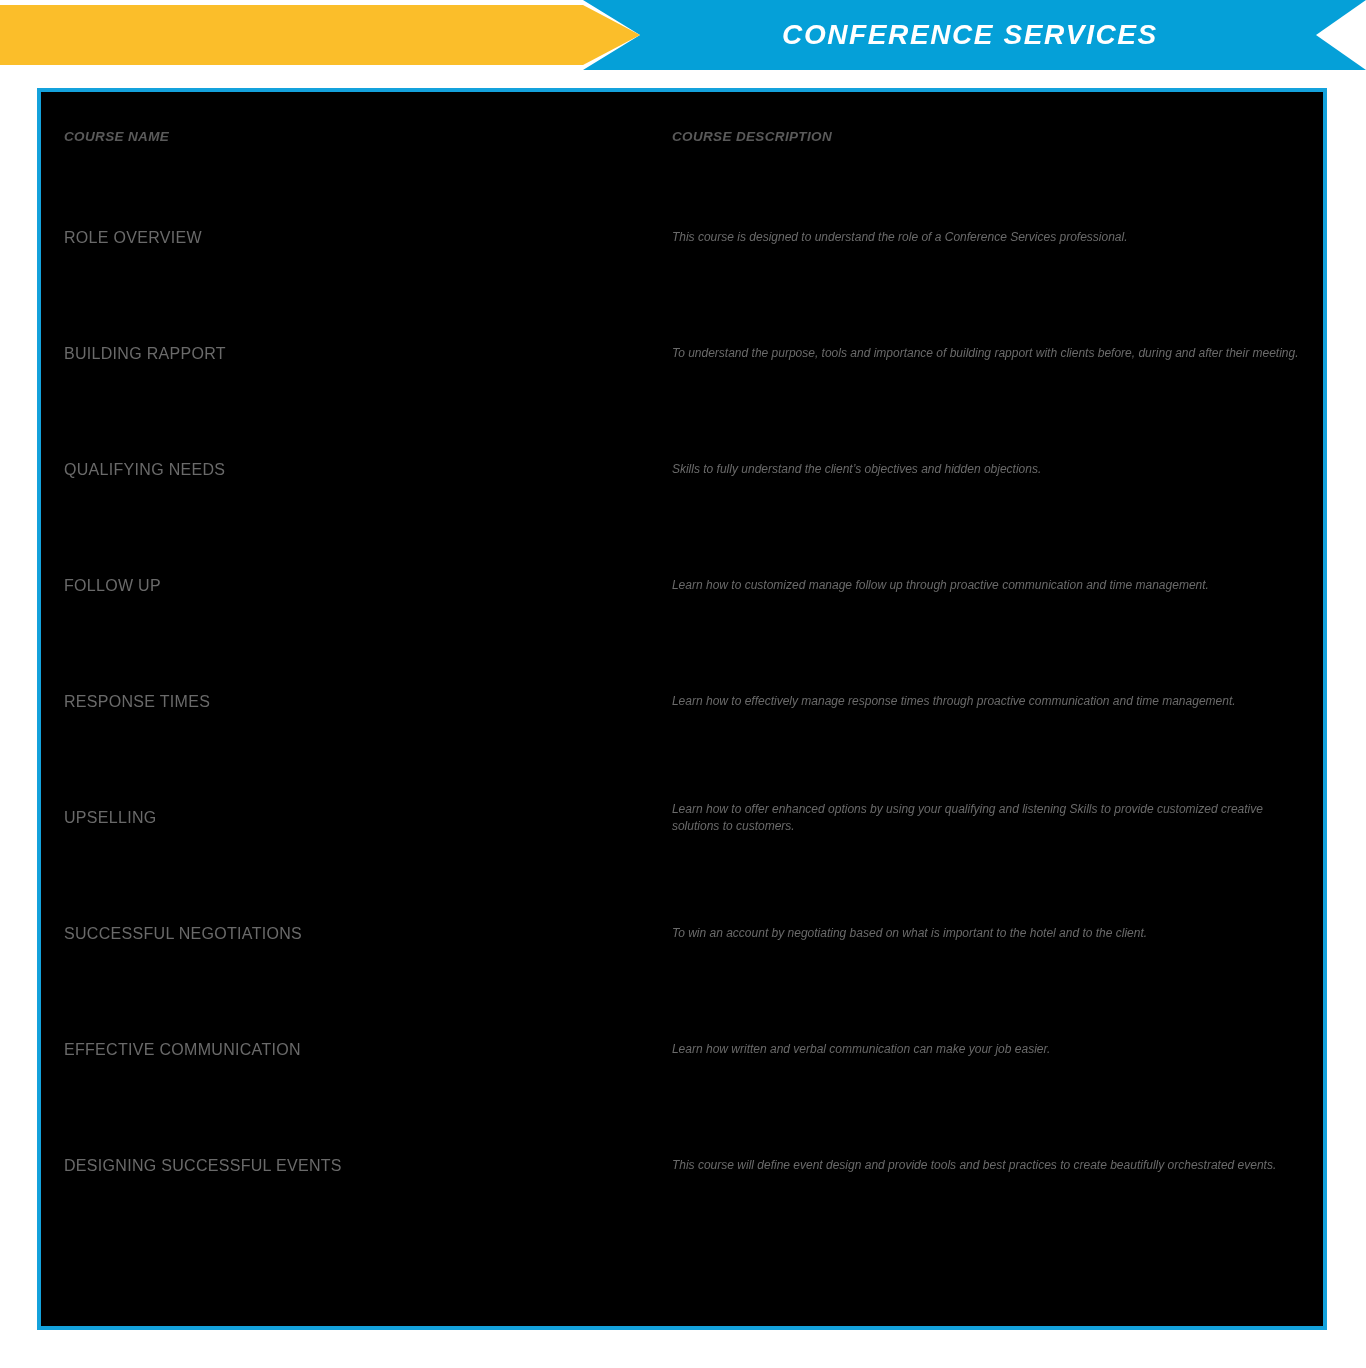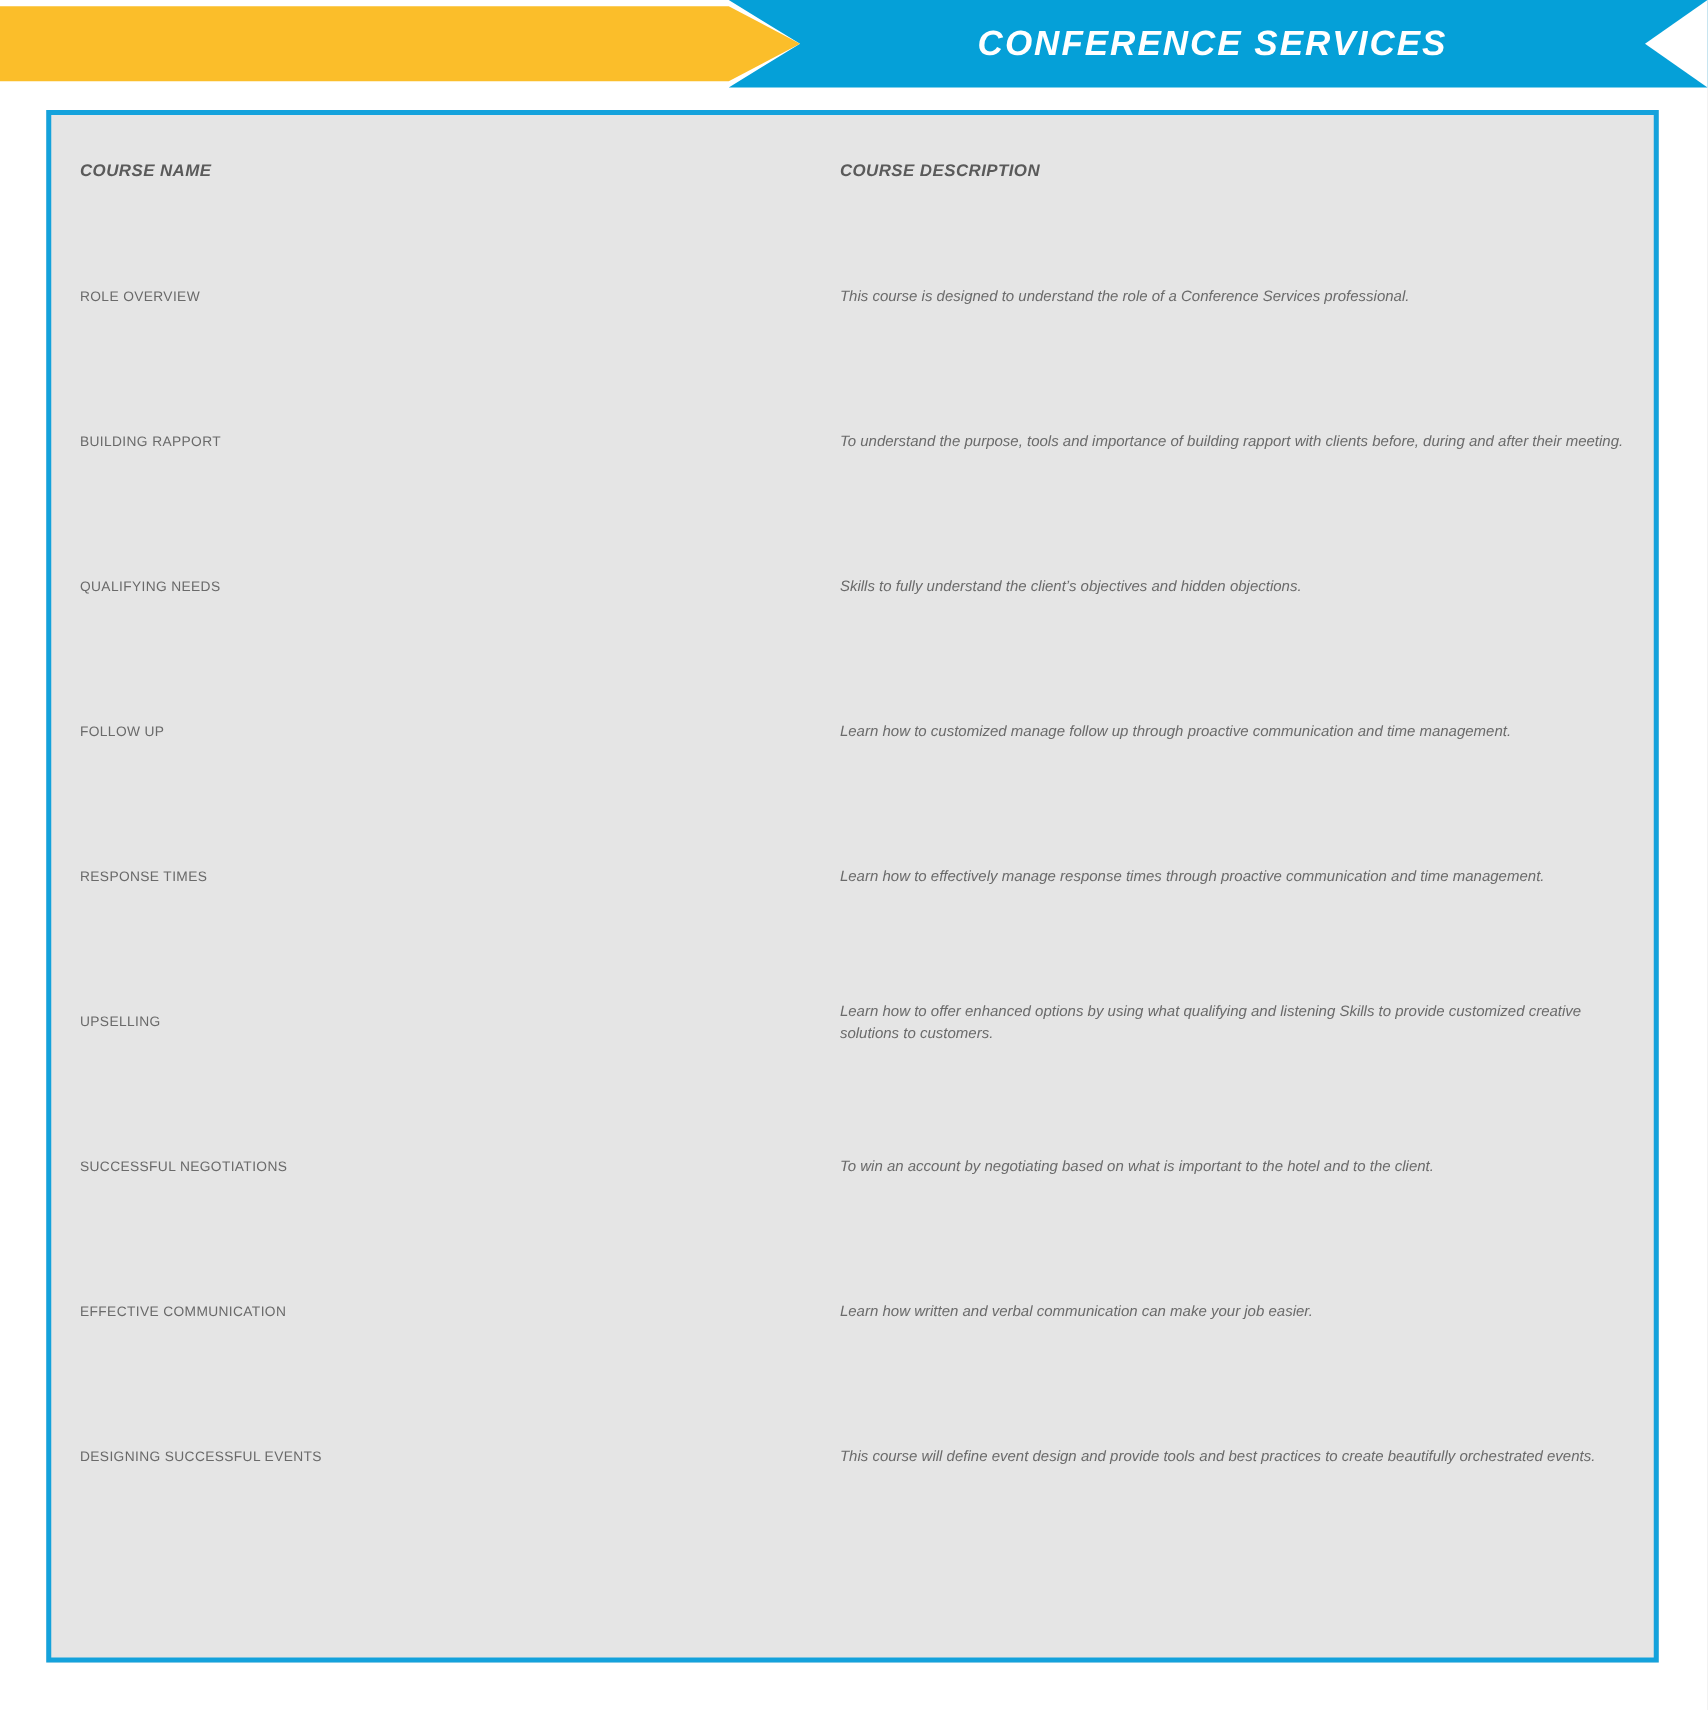--- a/index.html
+++ b/index.html
@@ -51,21 +51,21 @@
 
   
   .panel {
     position: absolute;
     left: 37px;
     top: 88px;
     width: 1290px;
     height: 1242px;
     border: 4px solid #14A2DC;
     box-sizing: border-box;
-    background: #e5e5e5;
+    background: #000000;
   }
 
   .table {
     width: 100%;
     border-collapse: collapse;
     table-layout: fixed;
   }
   .table col.col-name  { width: 47.5%; }
   .table col.col-desc  { width: 52.5%; }
 
@@ -90,21 +90,21 @@
   .table td {
     vertical-align: middle;
     height: 116px;
     padding: 0 0 0 23px;
     color: #6b6b6b;
   }
   .table td.cell-name {
     font-family: "Liberation Sans", sans-serif;
     font-style: normal;
     font-weight: 400;
-    font-size: 11px;
+    font-size: 16px;
     letter-spacing: 0.3px;
     color: #6a6a6a;
     text-transform: uppercase;
   }
   .table td.cell-desc {
     font-family: "Liberation Sans", sans-serif;
     font-style: italic;
     font-weight: 400;
     font-size: 12px;
     line-height: 1.45;
@@ -155,21 +155,21 @@
       <tr>
         <td class="cell-name">FOLLOW UP</td>
         <td class="cell-desc">Learn how to customized manage follow up through proactive communication and time management.</td>
       </tr>
       <tr>
         <td class="cell-name">RESPONSE TIMES</td>
         <td class="cell-desc">Learn how to effectively manage response times through proactive communication and time management.</td>
       </tr>
       <tr>
         <td class="cell-name">UPSELLING</td>
-        <td class="cell-desc">Learn how to offer enhanced options by using what qualifying and listening Skills to provide customized creative solutions to customers.</td>
+        <td class="cell-desc">Learn how to offer enhanced options by using your qualifying and listening Skills to provide customized creative solutions to customers.</td>
       </tr>
       <tr>
         <td class="cell-name">SUCCESSFUL NEGOTIATIONS</td>
         <td class="cell-desc">To win an account by negotiating based on what is important to the hotel and to the client.</td>
       </tr>
       <tr>
         <td class="cell-name">EFFECTIVE COMMUNICATION</td>
         <td class="cell-desc">Learn how written and verbal communication can make your job easier.</td>
       </tr>
       <tr>

